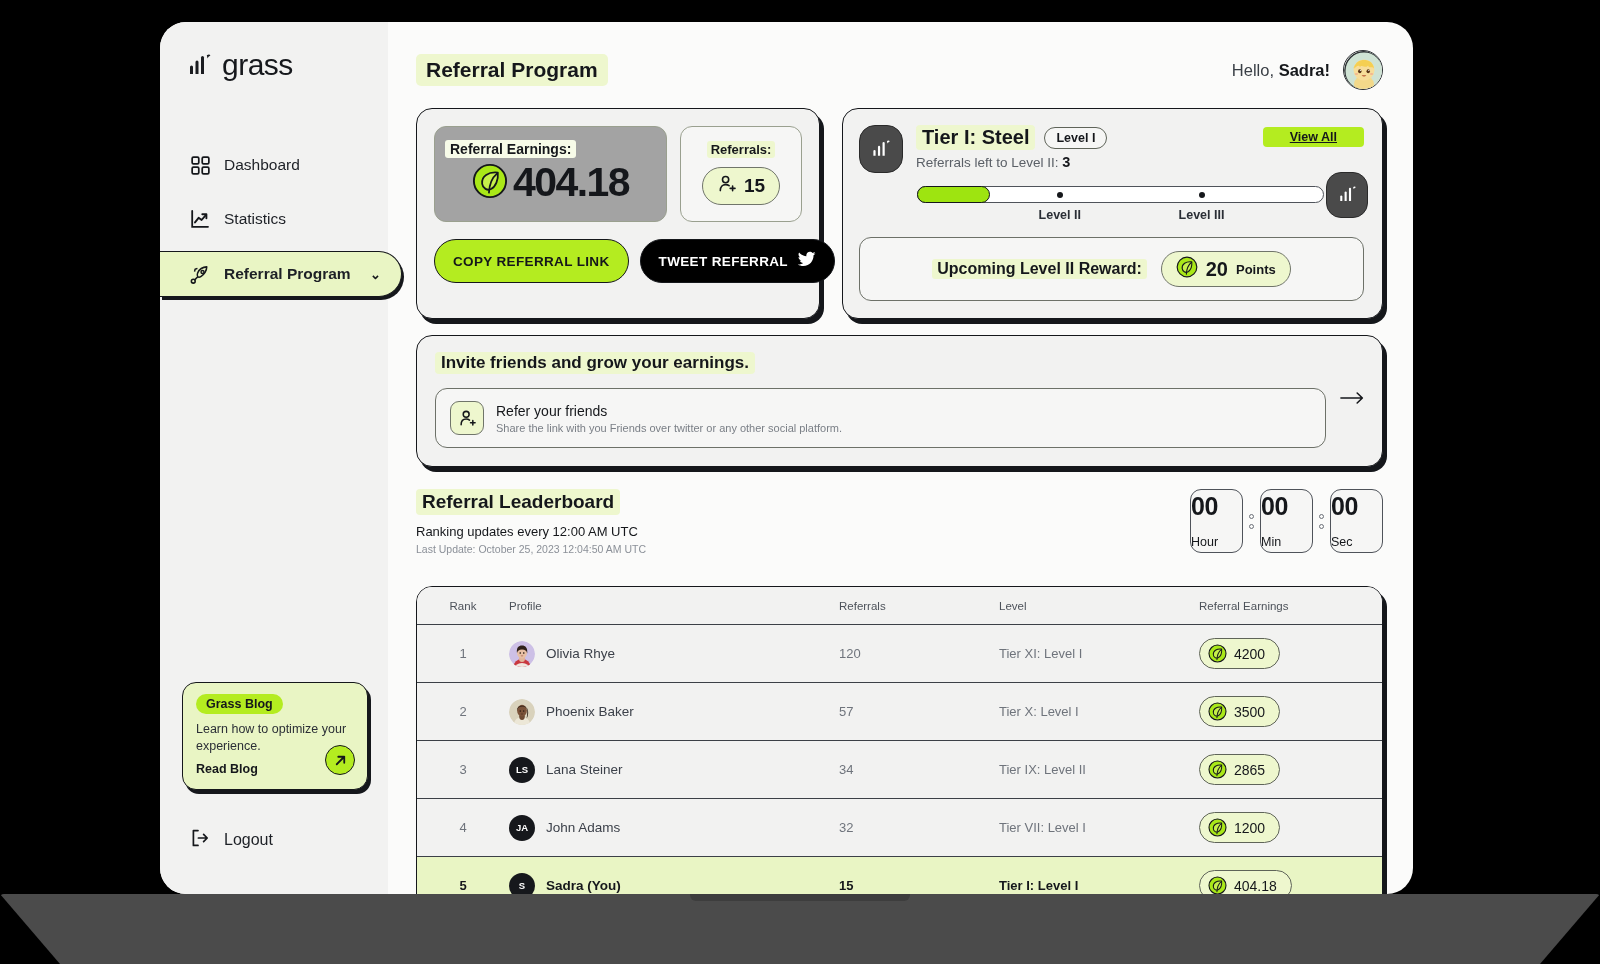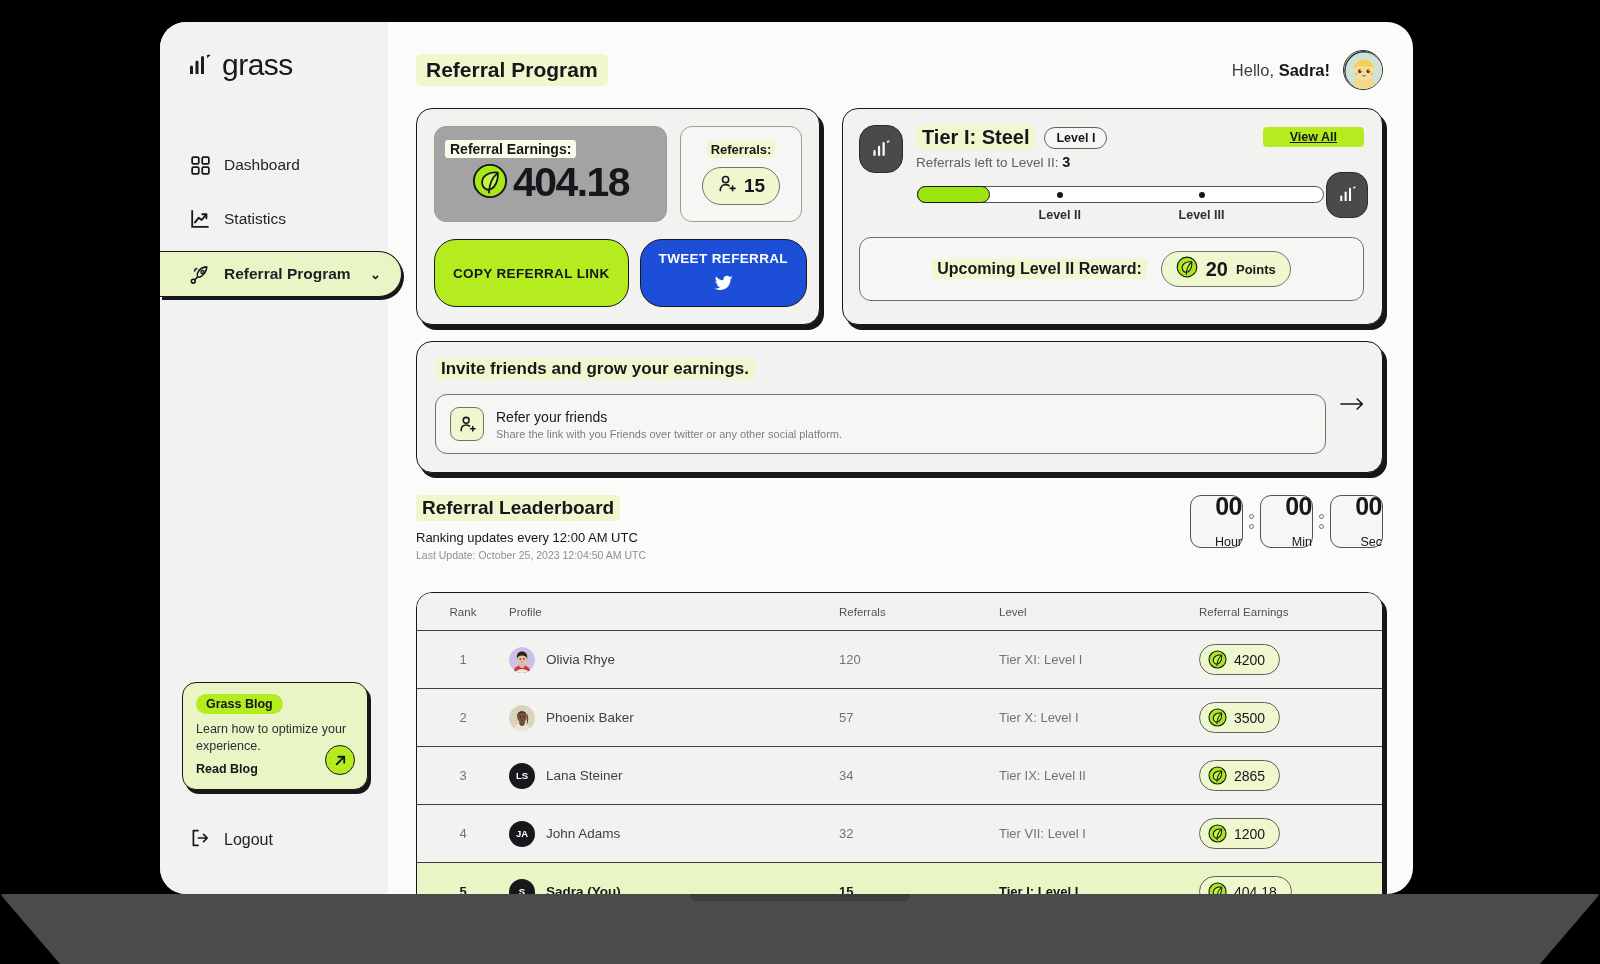--- a/index.html
+++ b/index.html
@@ -139,21 +139,21 @@
   .refs-count { font-size:19px; font-weight:700; color:#15171b; }
 
   .btn-row { display:flex; gap:11px; margin-top:17px; }
   .btn {
     border:1.6px solid #15171b; border-radius:22px;
     font-size:13.5px; font-weight:700; letter-spacing:0.35px;
     padding: 11px 18px; cursor:pointer; white-space:nowrap;
     display:flex; align-items:center; justify-content:center; gap:9px;
   }
   .btn-copy { background:#b4ec20; color:#15171b; }
-  .btn-tweet { background:#1d4ed8; color:#ffffff;flex-direction:column; }
+  .btn-tweet { background:#000000; color:#ffffff; }
 
   .tier-card { flex:1; padding: 16px 18px 17px 16px; position:relative; }
   .tier-head { display:flex; align-items:flex-start; gap:13px; }
   .tier-badge-ico {
     width:44px; height:48px; border-radius:16px; background:#4a4a4a;
     display:flex; align-items:center; justify-content:center; flex:0 0 44px;
     border:1.5px solid #2a2a2a;
   }
   .tier-title-row { display:flex; align-items:center; gap:9px; }
   .tier-title { font-size:20px; font-weight:700; color:#15171b; background:#eef7ce; padding:1px 6px; border-radius:4px; }
@@ -209,22 +209,22 @@
   .invite-arrow { font-size:19px; color:#15171b; flex:0 0 auto; }
 
   
   .lb-head { display:flex; align-items:flex-start; justify-content:space-between; margin-top:22px; }
   .lb-title { font-size:19px; font-weight:700; color:#15171b; background:#eef7ce; display:inline-block; padding:2px 6px; border-radius:4px; }
   .lb-sub { font-size:13px; color:#15171b; margin-top:9px; font-weight:400; }
   .lb-sub2 { font-size:10.5px; color:#8b9098; margin-top:4px; }
 
   .timer { display:flex; align-items:center; gap:6px; }
   .timer-cell {
-    width:53px; height:53px; background:#f6f6f5; border:1.4px solid #4f535a; border-radius:11px;
-    display:flex; flex-direction:column; align-items:flex-end; justify-content:center;
+    width:53px; height:64px; background:#f6f6f5; border:1.4px solid #4f535a; border-radius:11px;
+    display:flex; flex-direction:column; align-items:flex-start; justify-content:center;
   }
   .timer-num { font-size:25px; font-weight:700; color:#15171b; line-height:1; letter-spacing:-0.5px; }
   .timer-unit { font-size:12.5px; color:#15171b; margin-top:16px; }
   .colon { display:flex; flex-direction:column; gap:5px; }
   .colon i { display:block; width:5px; height:5px; border-radius:50%; border:1.1px solid #6a6f77; }
 
   
   .table-card { margin-top:31px; overflow:hidden; }
   table { width:100%; border-collapse:collapse; }
   thead th {

